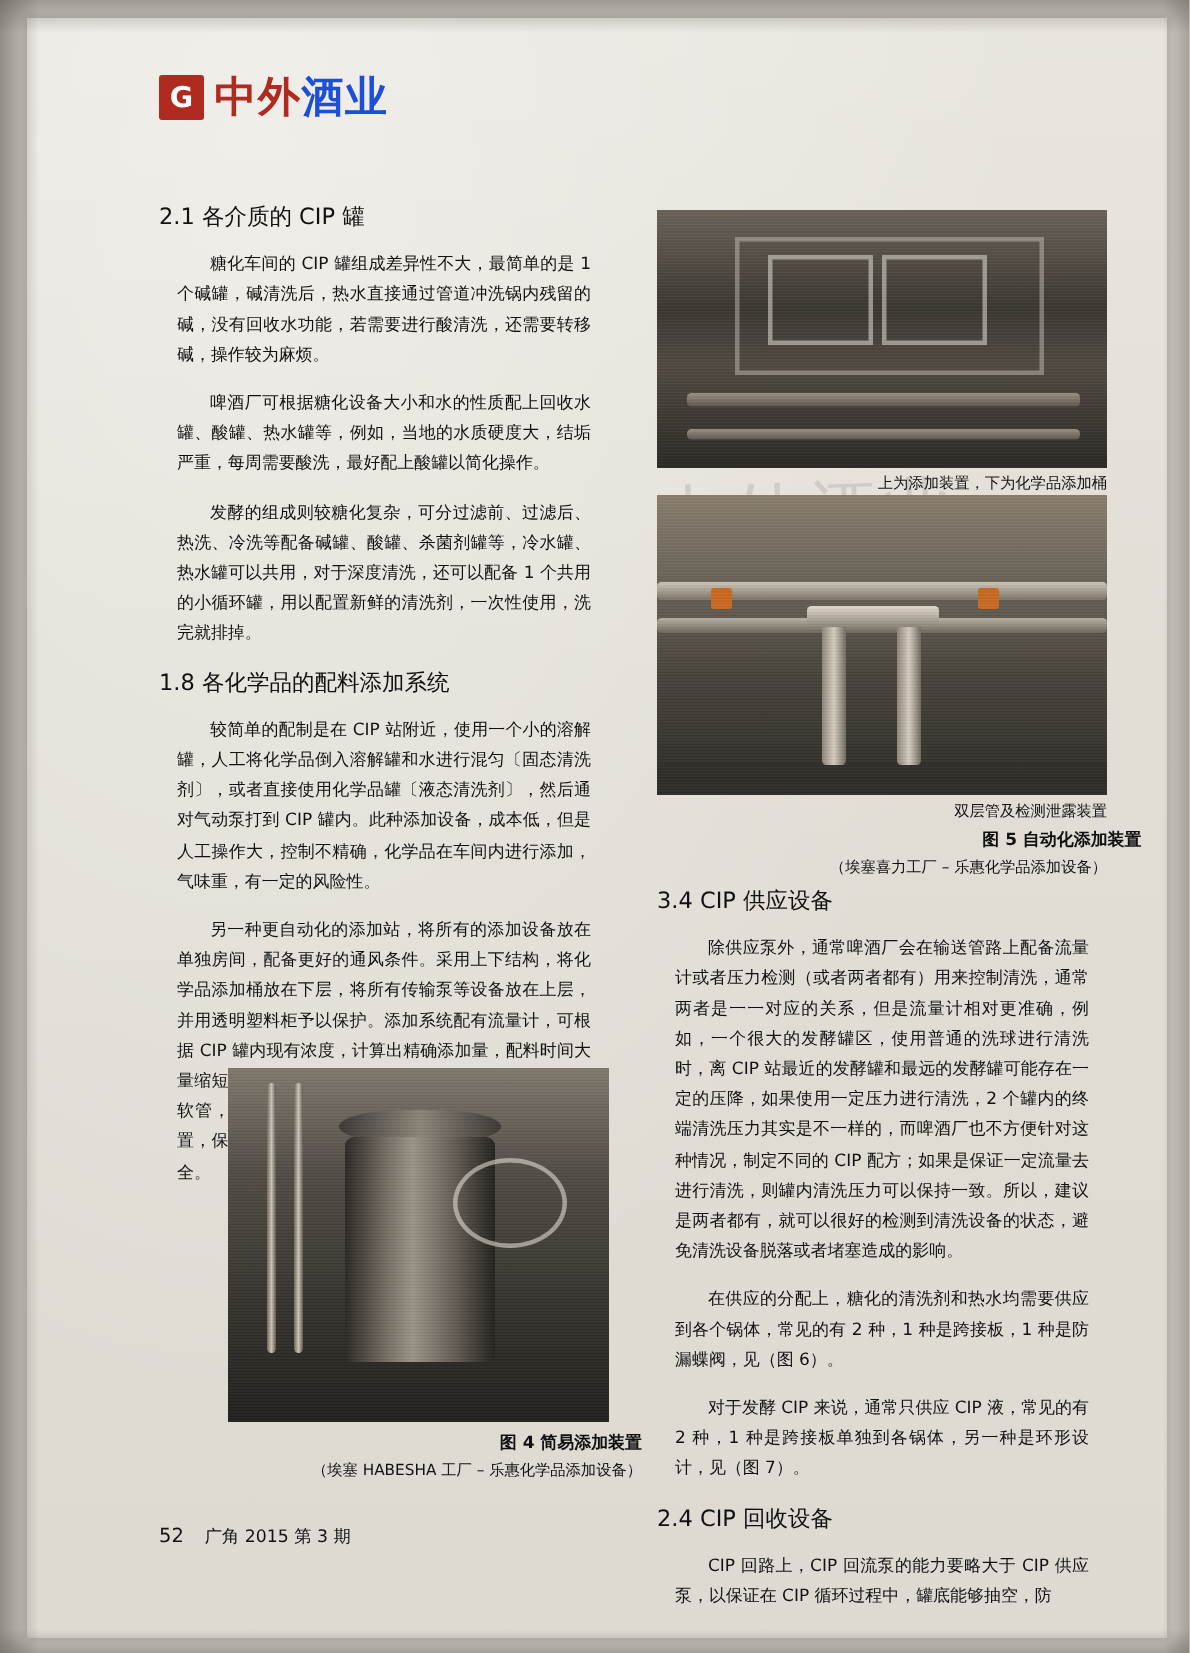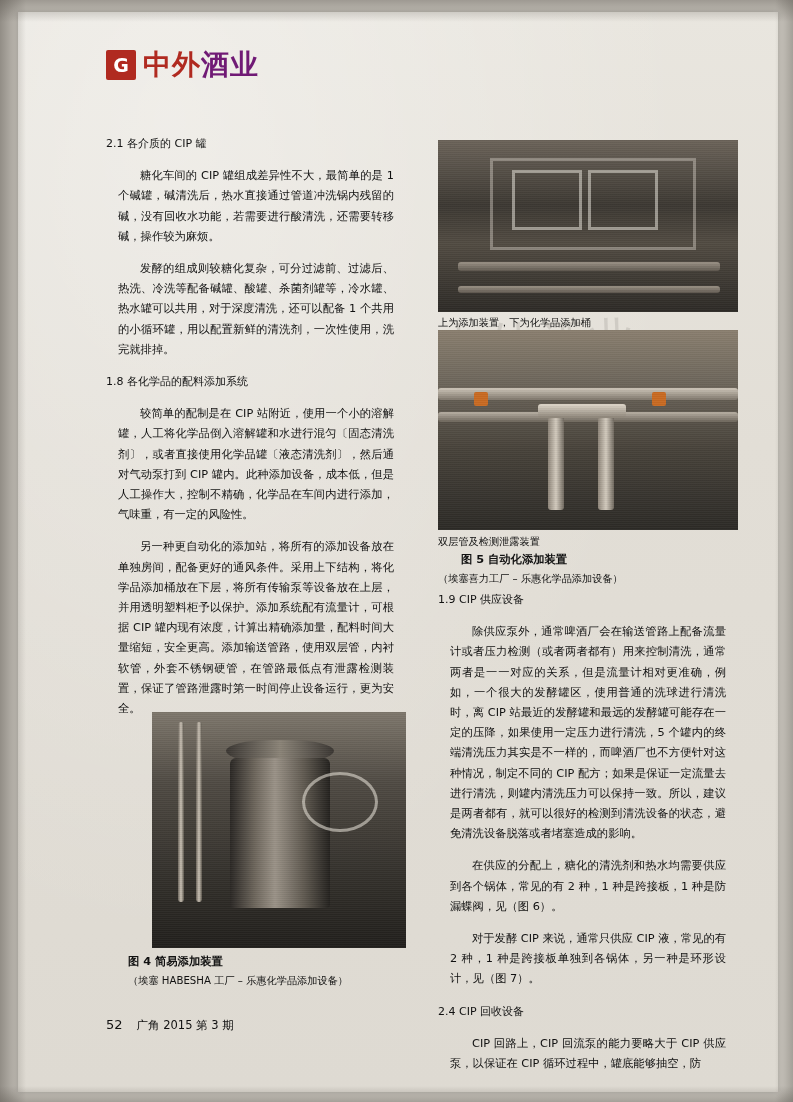--- a/index.html
+++ b/index.html
@@ -57,21 +57,21 @@
   }
   .logo-text {
     font-size: 28px;
     font-weight: bold;
     color: #b02a20;
     letter-spacing: 1px;
     font-family: "DejaVu Sans", sans-serif;
     line-height: 1;
   }
   .logo-text .dim {
-    color: #701a75;
+    color: #1d4ed8;
   }
   
   .watermark {
     position: absolute;
     left: 420px;
     top: 300px;
     font-size: 46px;
     color: rgba(190,186,178,0.55);
     font-family: "Liberation Serif", serif;
     letter-spacing: 4px;
@@ -93,21 +93,21 @@
     top: 122px;
     width: 300px;
   }
   .col-right {
     left: 420px;
     top: 122px;
     width: 300px;
   }
   .h-sub {
     margin: 0 0 0 0;
-    font-size: 11px;
+    font-size: 15px;
     line-height: 20.2px;
     font-weight: normal;
   }
   .p {
     margin: 12px;
     text-indent: 22px;
   }
   .p-noind {
     margin: 0;
     text-indent: 0;
@@ -154,21 +154,21 @@
     position: absolute;
     background: linear-gradient(180deg,#9b9286,#5f584f);
     border-radius: 3px;
   }
   .frame-rect {
     position:absolute; border: 3px solid rgba(210,205,195,0.45);
   }
   .cap {
     position: absolute;
     width: 300px;
-    text-align: left;
+    text-align: right;
     font-size: 10.6px;
     color: #111;
     font-family: "DejaVu Sans", sans-serif;
     line-height: 18px;
   }
   .cap-small { font-size: 10.2px; }
   .cap-bold { font-weight: bold; font-size: 11.3px; }
   .cap-a { left: 420px; top: 302px; }
   .cap-b1 { left: 420px; top: 521px; }
   .cap-b2 { left: 443px; top: 539px; }
@@ -219,29 +219,30 @@
       <div class="logo-text">
         <span>中外</span><span class="dim">酒业</span>
       </div>
     </div>
 
     <div class="watermark">中外酒业</div>
 
     <div class="col col-left">
       <p class="h-sub p-noind">2.1 各介质的 CIP 罐</p>
       <p class="p">糖化车间的 CIP 罐组成差异性不大，最简单的是 1 个碱罐，碱清洗后，热水直接通过管道冲洗锅内残留的碱，没有回收水功能，若需要进行酸清洗，还需要转移碱，操作较为麻烦。</p>
+      <p class="p">啤酒厂可根据糖化设备大小和水的性质配上回收水罐、酸罐、热水罐等，例如，当地的水质硬度大，结垢严重，每周需要酸洗，最好配上酸罐以简化操作。</p>
       <p class="p">发酵的组成则较糖化复杂，可分过滤前、过滤后、热洗、冷洗等配备碱罐、酸罐、杀菌剂罐等，冷水罐、热水罐可以共用，对于深度清洗，还可以配备 1 个共用的小循环罐，用以配置新鲜的清洗剂，一次性使用，洗完就排掉。</p>
       <p class="h-sub p-noind">1.8 各化学品的配料添加系统</p>
       <p class="p">较简单的配制是在 CIP 站附近，使用一个小的溶解罐，人工将化学品倒入溶解罐和水进行混匀〔固态清洗剂〕，或者直接使用化学品罐〔液态清洗剂〕，然后通对气动泵打到 CIP 罐内。此种添加设备，成本低，但是人工操作大，控制不精确，化学品在车间内进行添加，气味重，有一定的风险性。</p>
       <p class="p">另一种更自动化的添加站，将所有的添加设备放在单独房间，配备更好的通风条件。采用上下结构，将化学品添加桶放在下层，将所有传输泵等设备放在上层，并用透明塑料柜予以保护。添加系统配有流量计，可根据 CIP 罐内现有浓度，计算出精确添加量，配料时间大量缩短，安全更高。添加输送管路，使用双层管，内衬软管，外套不锈钢硬管，在管路最低点有泄露检测装置，保证了管路泄露时第一时间停止设备运行，更为安全。</p>
     </div>
 
     <div class="col col-right" style="top: 578px;">
-      <p class="h-sub p-noind">1.9 CIP 供应设备</p>
-      <p class="p">除供应泵外，通常啤酒厂会在输送管路上配备流量计或者压力检测（或者两者都有）用来控制清洗，通常两者是一一对应的关系，但是流量计相对更准确，例如，一个很大的发酵罐区，使用普通的洗球进行清洗时，离 CIP 站最近的发酵罐和最远的发酵罐可能存在一定的压降，如果使用一定压力进行清洗，5 个罐内的终端清洗压力其实是不一样的，而啤酒厂也不方便针对这种情况，制定不同的 CIP 配方；如果是保证一定流量去进行清洗，则罐内清洗压力可以保持一致。所以，建议是两者都有，就可以很好的检测到清洗设备的状态，避免清洗设备脱落或者堵塞造成的影响。</p>
+      <p class="h-sub p-noind">3.4 CIP 供应设备</p>
+      <p class="p">除供应泵外，通常啤酒厂会在输送管路上配备流量计或者压力检测（或者两者都有）用来控制清洗，通常两者是一一对应的关系，但是流量计相对更准确，例如，一个很大的发酵罐区，使用普通的洗球进行清洗时，离 CIP 站最近的发酵罐和最远的发酵罐可能存在一定的压降，如果使用一定压力进行清洗，2 个罐内的终端清洗压力其实是不一样的，而啤酒厂也不方便针对这种情况，制定不同的 CIP 配方；如果是保证一定流量去进行清洗，则罐内清洗压力可以保持一致。所以，建议是两者都有，就可以很好的检测到清洗设备的状态，避免清洗设备脱落或者堵塞造成的影响。</p>
       <p class="p">在供应的分配上，糖化的清洗剂和热水均需要供应到各个锅体，常见的有 2 种，1 种是跨接板，1 种是防漏蝶阀，见（图 6）。</p>
       <p class="p">对于发酵 CIP 来说，通常只供应 CIP 液，常见的有 2 种，1 种是跨接板单独到各锅体，另一种是环形设计，见（图 7）。</p>
       <p class="h-sub p-noind">2.4 CIP 回收设备</p>
       <p class="p">CIP 回路上，CIP 回流泵的能力要略大于 CIP 供应泵，以保证在 CIP 循环过程中，罐底能够抽空，防</p>
     </div>
 
     <div class="photo ph-a">
       <div class="frame-rect" style="left:52px; top:18px; width:200px; height:86px;"></div>
       <div class="frame-rect" style="left:74px; top:30px; width:64px; height:54px; border-color:rgba(230,226,216,0.55);"></div>
       <div class="frame-rect" style="left:150px; top:30px; width:64px; height:54px; border-color:rgba(230,226,216,0.55);"></div>

